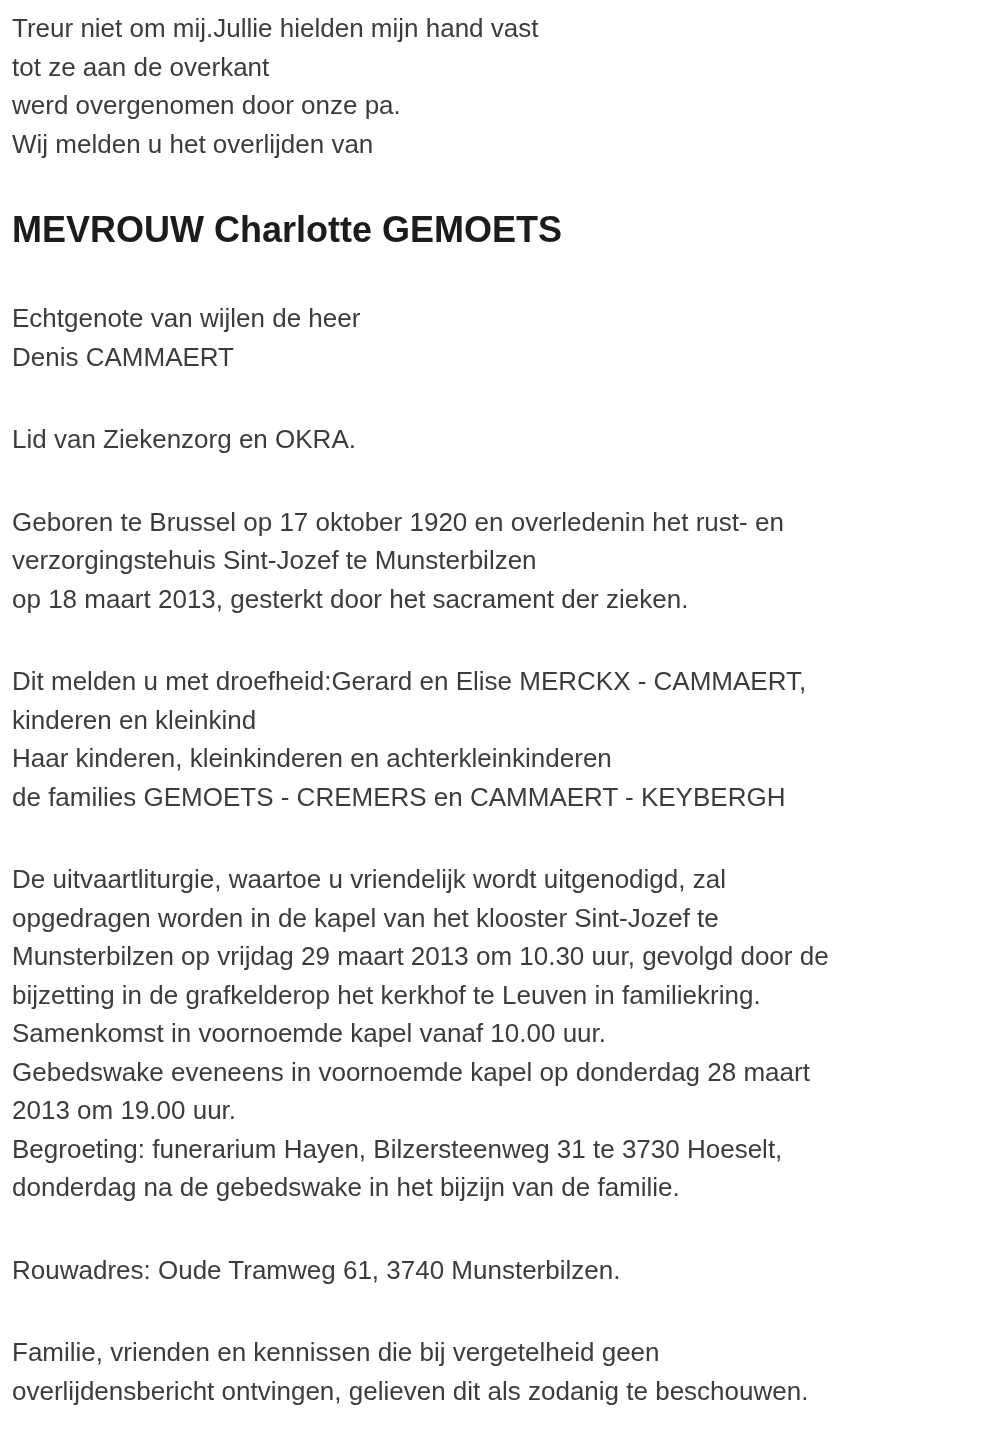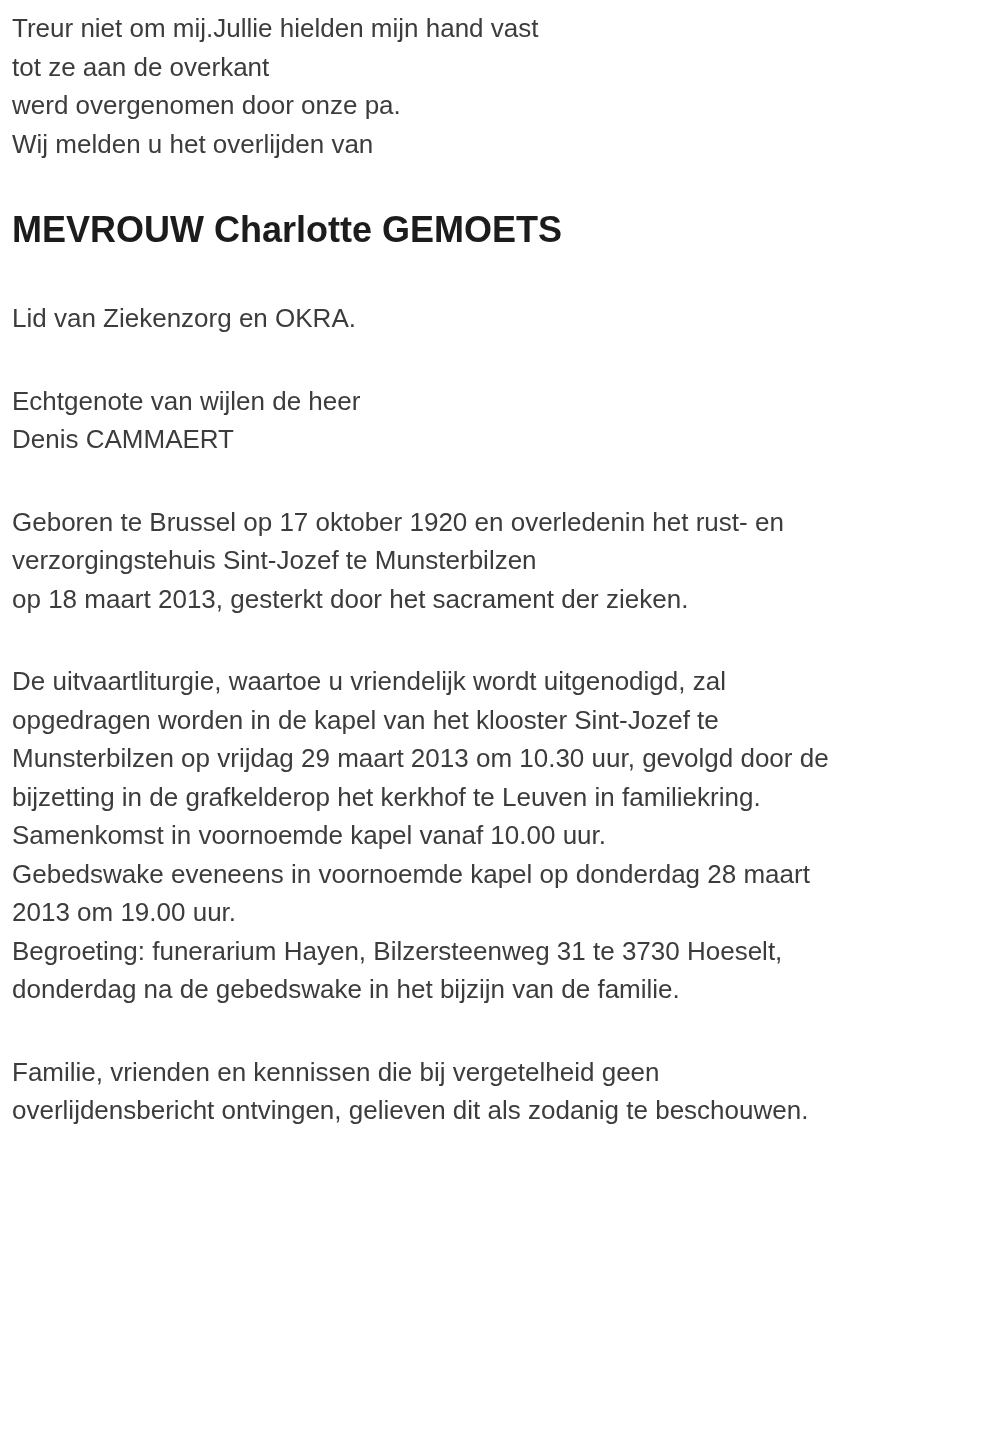--- a/index.html
+++ b/index.html
@@ -46,37 +46,42 @@
 
 <main class="page">
 
   <p class="para">Treur niet om mij.Jullie hielden mijn hand vast
 tot ze aan de overkant
 werd overgenomen door onze pa.
 Wij melden u het overlijden van</p>
 
   <h1 class="deceased-title">MEVROUW Charlotte GEMOETS</h1>
 
-  <p class="para">Lid van Ziekenzorg en OKRA.</p>
-
   <p class="para">Echtgenote van wijlen de heer
 Denis CAMMAERT</p>
+
+  <p class="para">Lid van Ziekenzorg en OKRA.</p>
 
   <p class="para">Geboren te Brussel op 17 oktober 1920 en overledenin het rust- en
 verzorgingstehuis Sint-Jozef te Munsterbilzen
 op 18 maart 2013, gesterkt door het sacrament der zieken.</p>
 
+  <p class="para">Dit melden u met droefheid:Gerard en Elise MERCKX - CAMMAERT,
+kinderen en kleinkind
+Haar kinderen, kleinkinderen en achterkleinkinderen
+de families GEMOETS - CREMERS en CAMMAERT - KEYBERGH</p>
 
   <p class="para">De uitvaartliturgie, waartoe u vriendelijk wordt uitgenodigd, zal
 opgedragen worden in de kapel van het klooster Sint-Jozef te
 Munsterbilzen op vrijdag 29 maart 2013 om 10.30 uur, gevolgd door de
 bijzetting in de grafkelderop het kerkhof te Leuven in familiekring.
 Samenkomst in voornoemde kapel vanaf 10.00 uur.
 Gebedswake eveneens in voornoemde kapel op donderdag 28 maart
 2013 om 19.00 uur.
 Begroeting: funerarium Hayen, Bilzersteenweg 31 te 3730 Hoeselt,
 donderdag na de gebedswake in het bijzijn van de familie.</p>
 
+  <p class="para">Rouwadres: Oude Tramweg 61, 3740 Munsterbilzen.</p>
 
   <p class="para">Familie, vrienden en kennissen die bij vergetelheid geen
 overlijdensbericht ontvingen, gelieven dit als zodanig te beschouwen.</p>
 
 </main>
 
 </body></html>

